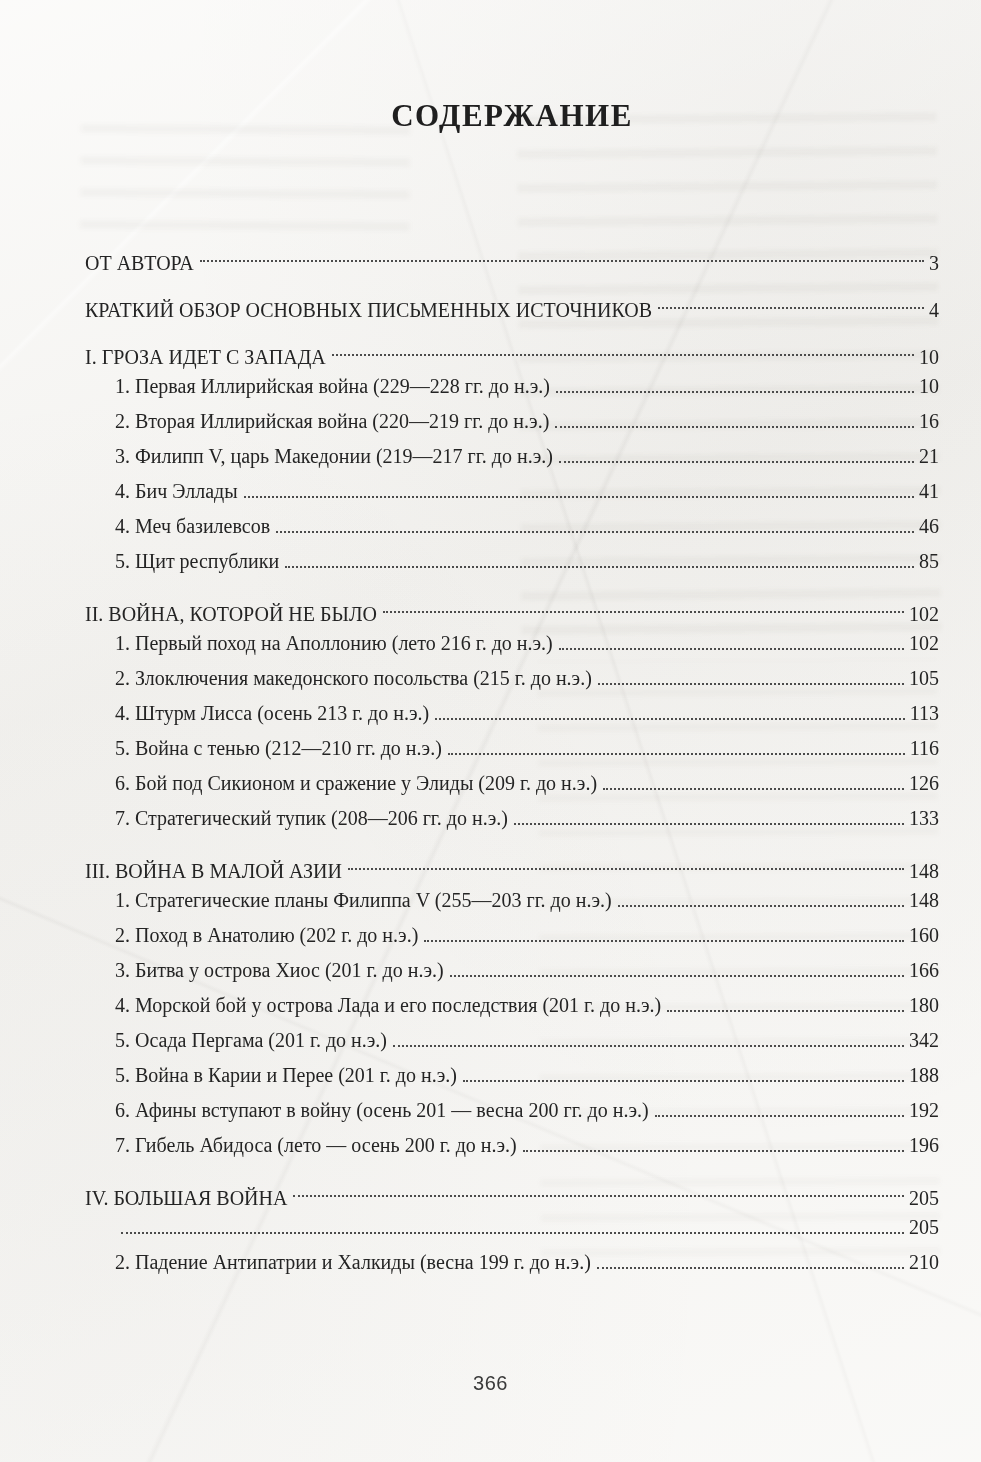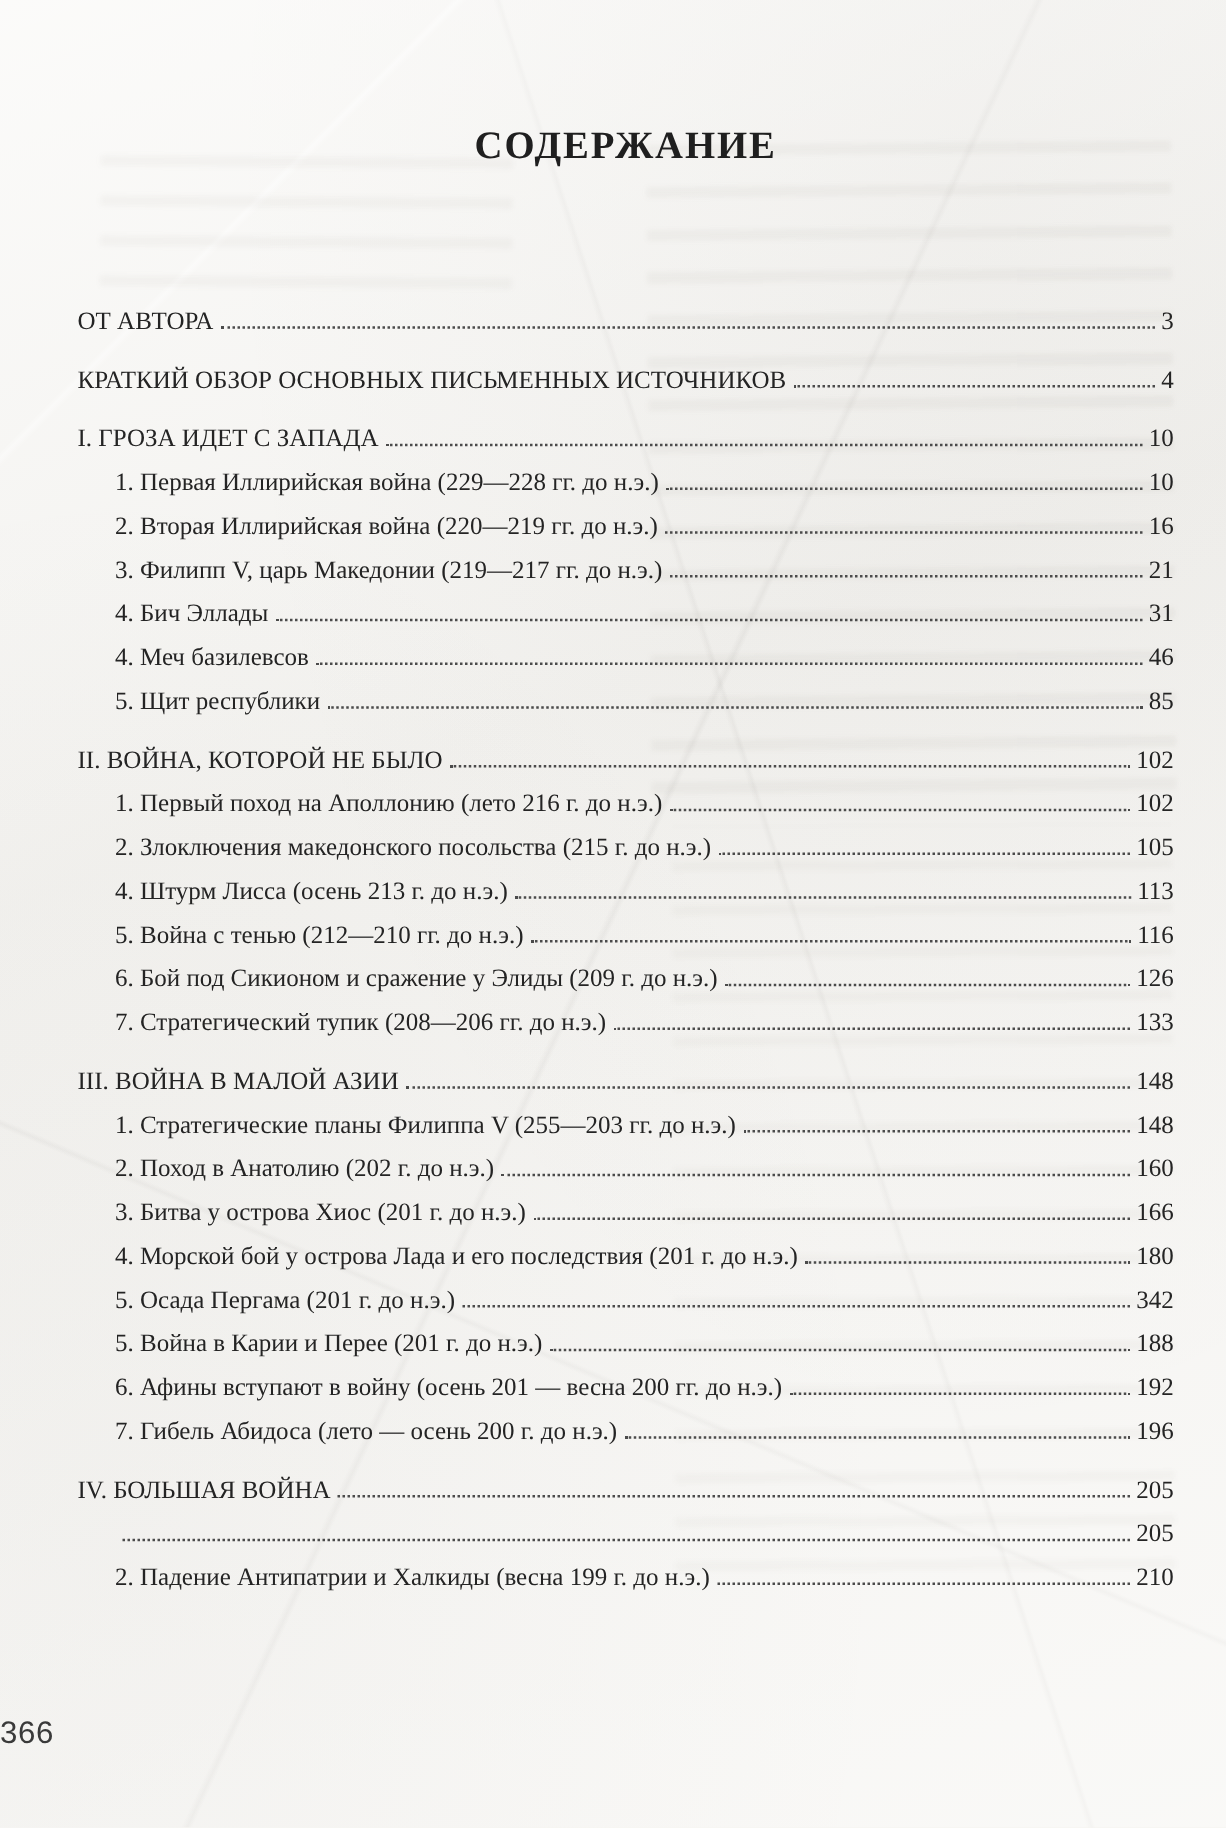--- a/index.html
+++ b/index.html
@@ -62,21 +62,21 @@
       0deg,
       transparent 0px, transparent 24px,
       rgba(125,118,105,0.07) 24px, rgba(125,118,105,0.07) 32px,
       transparent 32px, transparent 35px);
     transform: rotate(-0.3deg);
   }
 
   .page {
     position: relative;
     box-sizing: border-box;
-    padding: 98px 42px 0 62px;
+    padding: 98px 42px 0 85px;
     height: 100%;
   }
 
   .page-title {
     text-align: center;
     font-size: 31px;
     font-weight: bold;
     letter-spacing: 1.5px;
     color: #1f1f1f;
     margin: 0 0 0 0;
@@ -89,20 +89,21 @@
   .toc-row {
     display: flex;
     align-items: baseline;
     height: 35px;
     font-size: 20px;
     white-space: nowrap;
   }
   .toc-row.row-front,
   .toc-row.row-chapter {
     margin-top: 12px;
+    align-items: center;
   }
   .toc-row:first-child {
     margin-top: 0;
   }
   .toc-row.row-item {
     padding-left: 30px;
   }
   .toc-label {
     flex: 0 0 auto;
     color: #242424;
@@ -117,22 +118,23 @@
     flex: 0 0 auto;
     text-align: right;
     color: #242424;
   }
 
   .footer-pagenum {
     position: absolute;
     left: 0;
     right: 0;
     top: 1372px;
+    text-align: center;
     font-family: "Liberation Sans", "DejaVu Sans", sans-serif;
-    font-size: 25px;
+    font-size: 20px;
     color: #3a3a3a;
     letter-spacing: 0.5px;
   }
 </style>
 </head>
 <body>
 
 <div class="paper-texture"></div>
 <div class="ghost-overlay ghost-a"></div>
 <div class="ghost-overlay ghost-b"></div>
@@ -169,21 +171,21 @@
     <span class="toc-page">16</span>
   </div>
       <div class="toc-row row-item">
     <span class="toc-label">3. Филипп V, царь Македонии (219—217 гг. до н.э.)</span>
     <span class="toc-leader"></span>
     <span class="toc-page">21</span>
   </div>
       <div class="toc-row row-item">
     <span class="toc-label">4. Бич Эллады</span>
     <span class="toc-leader"></span>
-    <span class="toc-page">31</span>
+    <span class="toc-page">41</span>
   </div>
       <div class="toc-row row-item">
     <span class="toc-label">4. Меч базилевсов</span>
     <span class="toc-leader"></span>
     <span class="toc-page">46</span>
   </div>
       <div class="toc-row row-item">
     <span class="toc-label">5. Щит республики</span>
     <span class="toc-leader"></span>
     <span class="toc-page">85</span>

